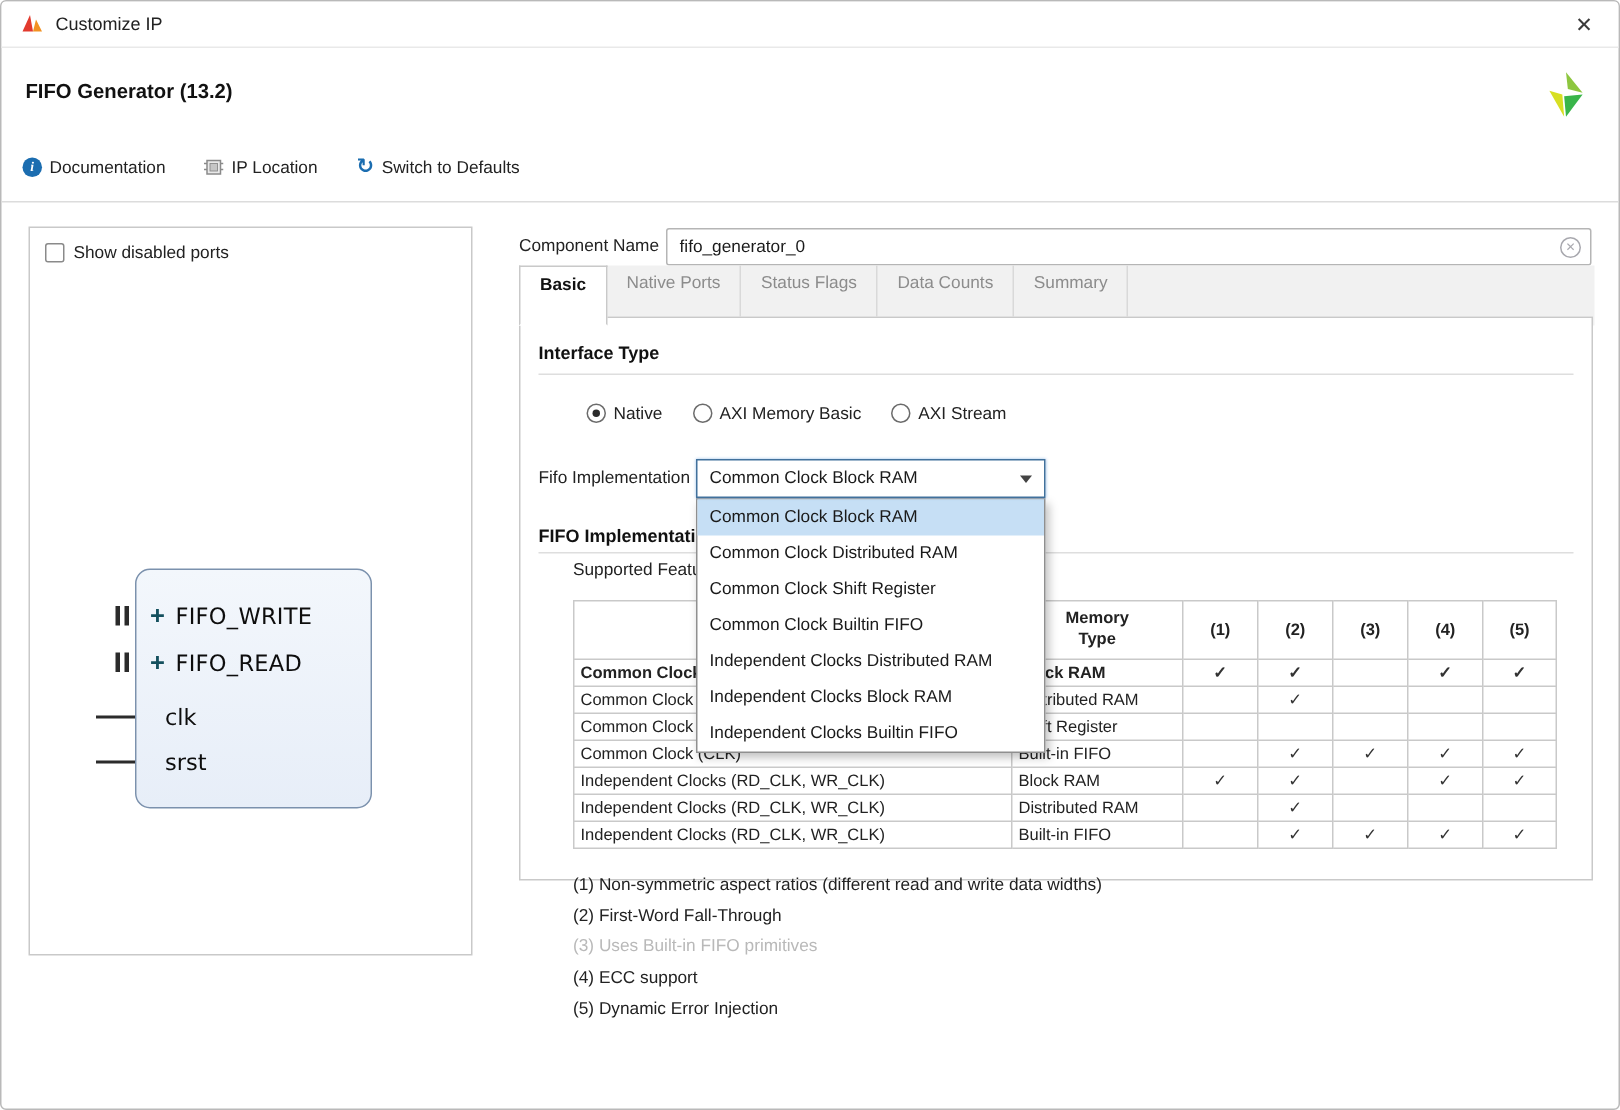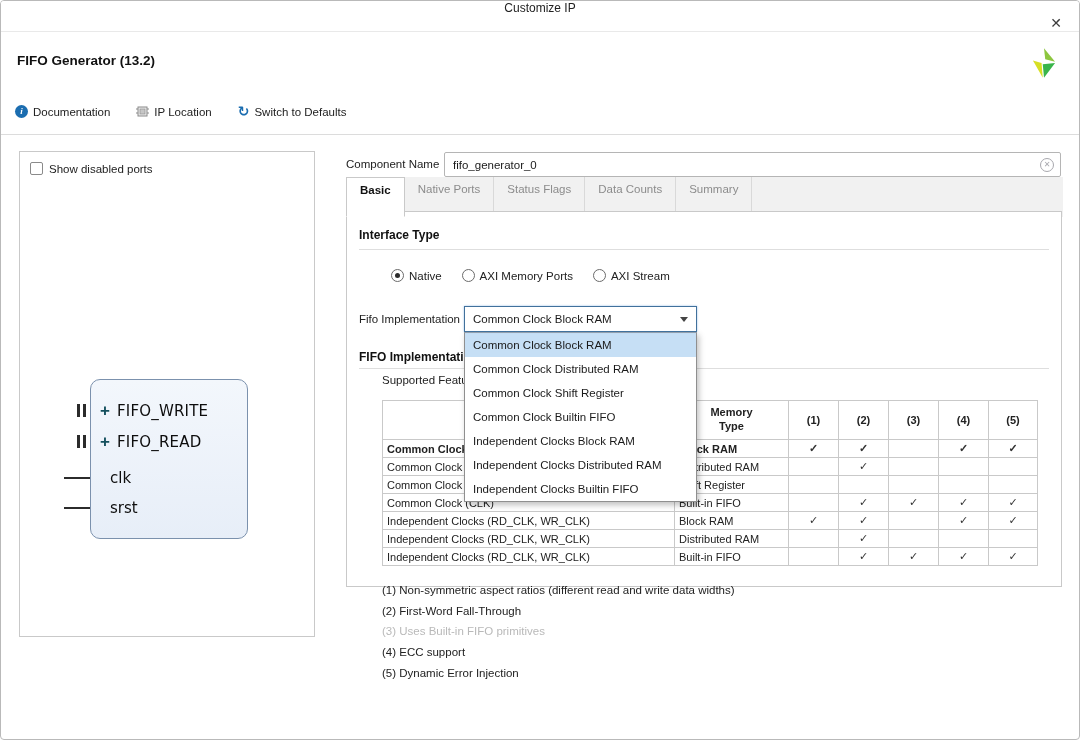--- a/index.html
+++ b/index.html
@@ -15,21 +15,21 @@
   .dialog {
     position: absolute; inset: 0;
     border: 1px solid #b9b9b9; border-radius: 4px;
     background: #fff; overflow: hidden;
   }
 
   
   .titlebar {
     position: absolute; top: 0; left: 0; right: 0; height: 31px;
     display: flex; align-items: center; padding: 0 12px;
-    border-bottom: 1px solid #e9e9e9; background: #fff; flex-direction: column;
+    border-bottom: 1px solid #e9e9e9; background: #fff;
   }
   .titlebar .app-icon { width: 16px; height: 16px; margin-right: 8px; }
   .titlebar .title-text { font-size: 12px; color: #222; }
   .titlebar .close-btn {
     margin-left: auto; font-size: 14px; color: #3b3b3b; cursor: default;
     width: 22px; text-align: center;
   }
 
   
   .header-title { position: absolute; top: 52px; left: 16px; font-size: 13.5px; font-weight: bold; color: #111; }
@@ -255,21 +255,21 @@
     <div class="section-title" style="top:16px;">Interface Type</div>
     <div class="hrule" style="top:37px;"></div>
 
     <div class="radio-row">
       <div class="radio-item">
         <span class="radio checked"></span>
         <span>Native</span>
       </div>
       <div class="radio-item">
         <span class="radio"></span>
-        <span>AXI Memory Ports</span>
+        <span>AXI Memory Basic</span>
       </div>
       <div class="radio-item">
         <span class="radio"></span>
         <span>AXI Stream</span>
       </div>
     </div>
 
     <div class="fifo-label">Fifo Implementation</div>
 
     <div class="section-title" style="top:138px;">FIFO Implementation</div>
@@ -376,19 +376,19 @@
 
     <div class="combo">
       <span>Common Clock Block RAM</span>
       <span class="combo-caret"></span>
     </div>
     <div class="dropdown">
       <div class="dd-item selected">Common Clock Block RAM</div>
       <div class="dd-item">Common Clock Distributed RAM</div>
       <div class="dd-item">Common Clock Shift Register</div>
       <div class="dd-item">Common Clock Builtin FIFO</div>
+      <div class="dd-item">Independent Clocks Distributed RAM</div>
       <div class="dd-item">Independent Clocks Block RAM</div>
-      <div class="dd-item">Independent Clocks Distributed RAM</div>
       <div class="dd-item">Independent Clocks Builtin FIFO</div>
     </div>
 
   </div>
 </div>
 
 </body></html>

